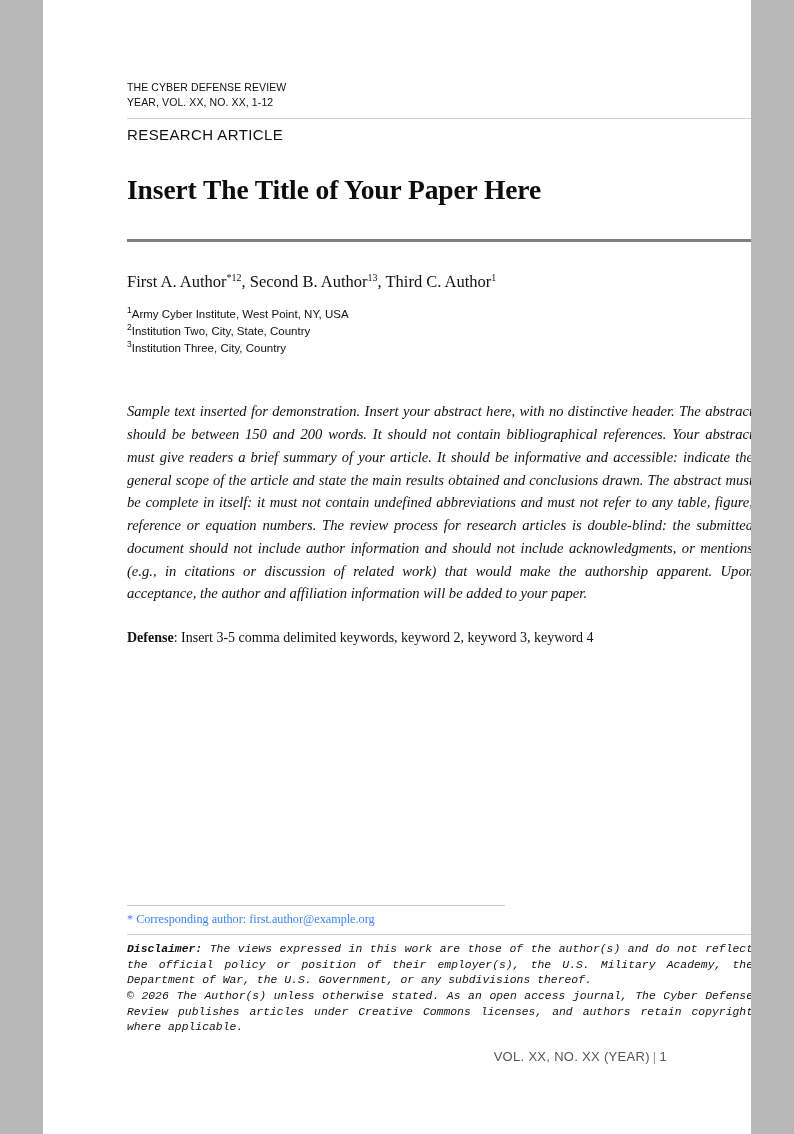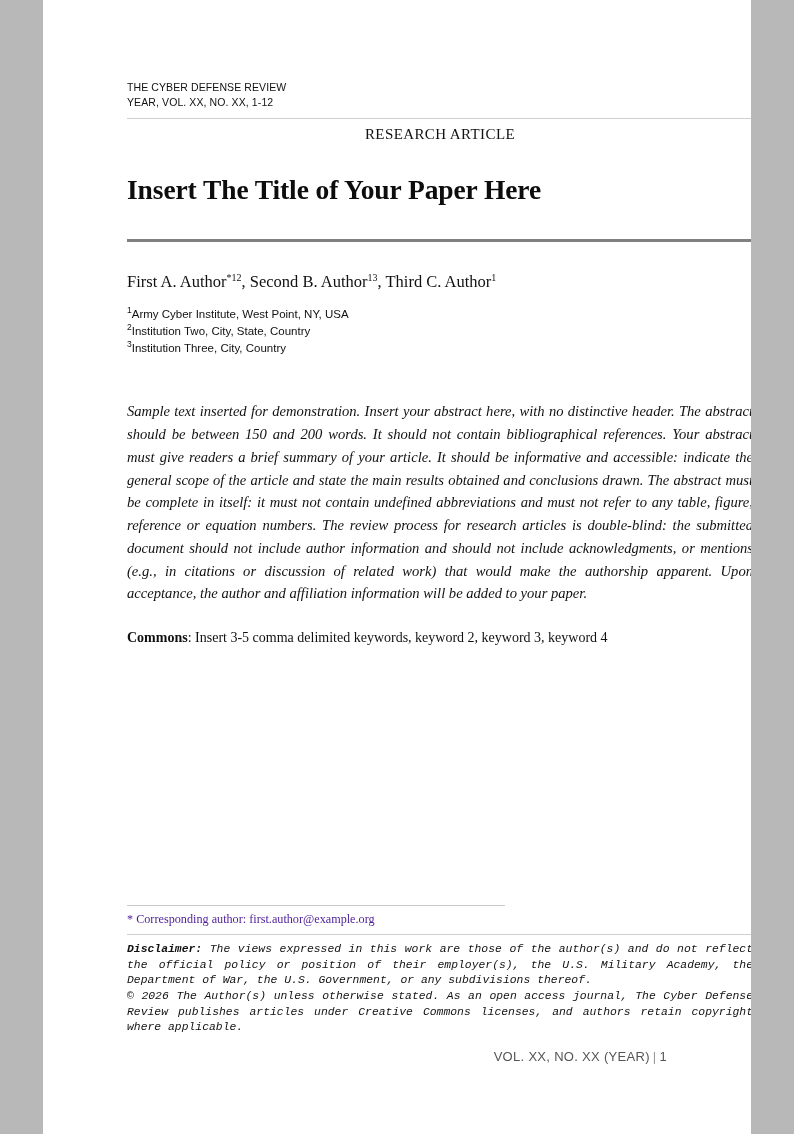--- a/index.html
+++ b/index.html
@@ -35,27 +35,26 @@
     display: block;
   }
 
   .rule-thin {
     border: 0;
     border-top: 1px solid #cfcfcf;
     margin: 8px 0 7px 0;
   }
 
   .article-type {
-    font-family: Liberation Serif, serif;
+    font-family: Liberation Sans, sans-serif;
     font-size: 15px;
     letter-spacing: 0.4px;
     color: #111;
     margin: 0 0 2px 0;
     font-weight: 400;
-    text-align: center;
   }
 
   .paper-title {
     font-family: "Liberation Serif", serif;
     font-size: 27.5px;
     font-weight: bold;
     color: #0d0d0d;
     margin: 30px 0 0 0;
     line-height: 1.2;
     letter-spacing: -0.1px;
@@ -126,21 +125,21 @@
   }
   .footnote-rule {
     border: 0;
     border-top: 1px solid #c9c9c9;
     width: 378px;
     margin: 0 0 6px 0;
   }
   .corresponding {
     font-family: "Liberation Serif", serif;
     font-size: 12.2px;
-    color: #4c1d95;
+    color: #3b82f6;
     margin: 0 0 7px 0;
   }
   .rule-thin2 {
     border: 0;
     border-top: 1px solid #cfcfcf;
     margin: 0 0 7px 0;
   }
   .disclaimer {
     font-family: Liberation Mono, monospace;
     font-style: italic;
@@ -197,21 +196,21 @@
     </div>
 
     <div class="affiliations">
       <span class="aff"><sup>1</sup><span>Army Cyber Institute, West Point, NY, USA</span></span>
       <span class="aff"><sup>2</sup><span>Institution Two, City, State, Country</span></span>
       <span class="aff"><sup>3</sup><span>Institution Three, City, Country</span></span>
     </div>
 
     <p class="abstract">Sample text inserted for demonstration. Insert your abstract here, with no distinctive header. The abstract should be between 150 and 200 words. It should not contain bibliographical references. Your abstract must give readers a brief summary of your article. It should be informative and accessible: indicate the general scope of the article and state the main results obtained and conclusions drawn. The abstract must be complete in itself: it must not contain undefined abbreviations and must not refer to any table, figure, reference or equation numbers. The review process for research articles is double-blind: the submitted document should not include author information and should not include acknowledgments, or mentions (e.g., in citations or discussion of related work) that would make the authorship apparent. Upon acceptance, the author and affiliation information will be added to your paper.</p>
 
-    <p class="keywords"><b>Commons</b><span>: </span><span>Insert 3-5 comma delimited keywords, keyword 2, keyword 3, keyword 4</span></p>
+    <p class="keywords"><b>Defense</b><span>: </span><span>Insert 3-5 comma delimited keywords, keyword 2, keyword 3, keyword 4</span></p>
 
   </div>
 
   <div class="footnote-area">
     <hr class="footnote-rule">
     <div class="corresponding">* Corresponding author: first.author@example.org</div>
     <hr class="rule-thin2">
     <div class="disclaimer">
       <span class="para"><b>Disclaimer:</b><span> The views expressed in this work are those of the author(s) and do not reflect the official policy or position of their employer(s), the U.S. Military Academy, the Department of War, the U.S. Government, or any subdivisions thereof.</span></span>
       <span class="para">© 2026 The Author(s) unless otherwise stated. As an open access journal, The Cyber Defense Review publishes articles under Creative Commons licenses, and authors retain copyright where applicable.</span>

